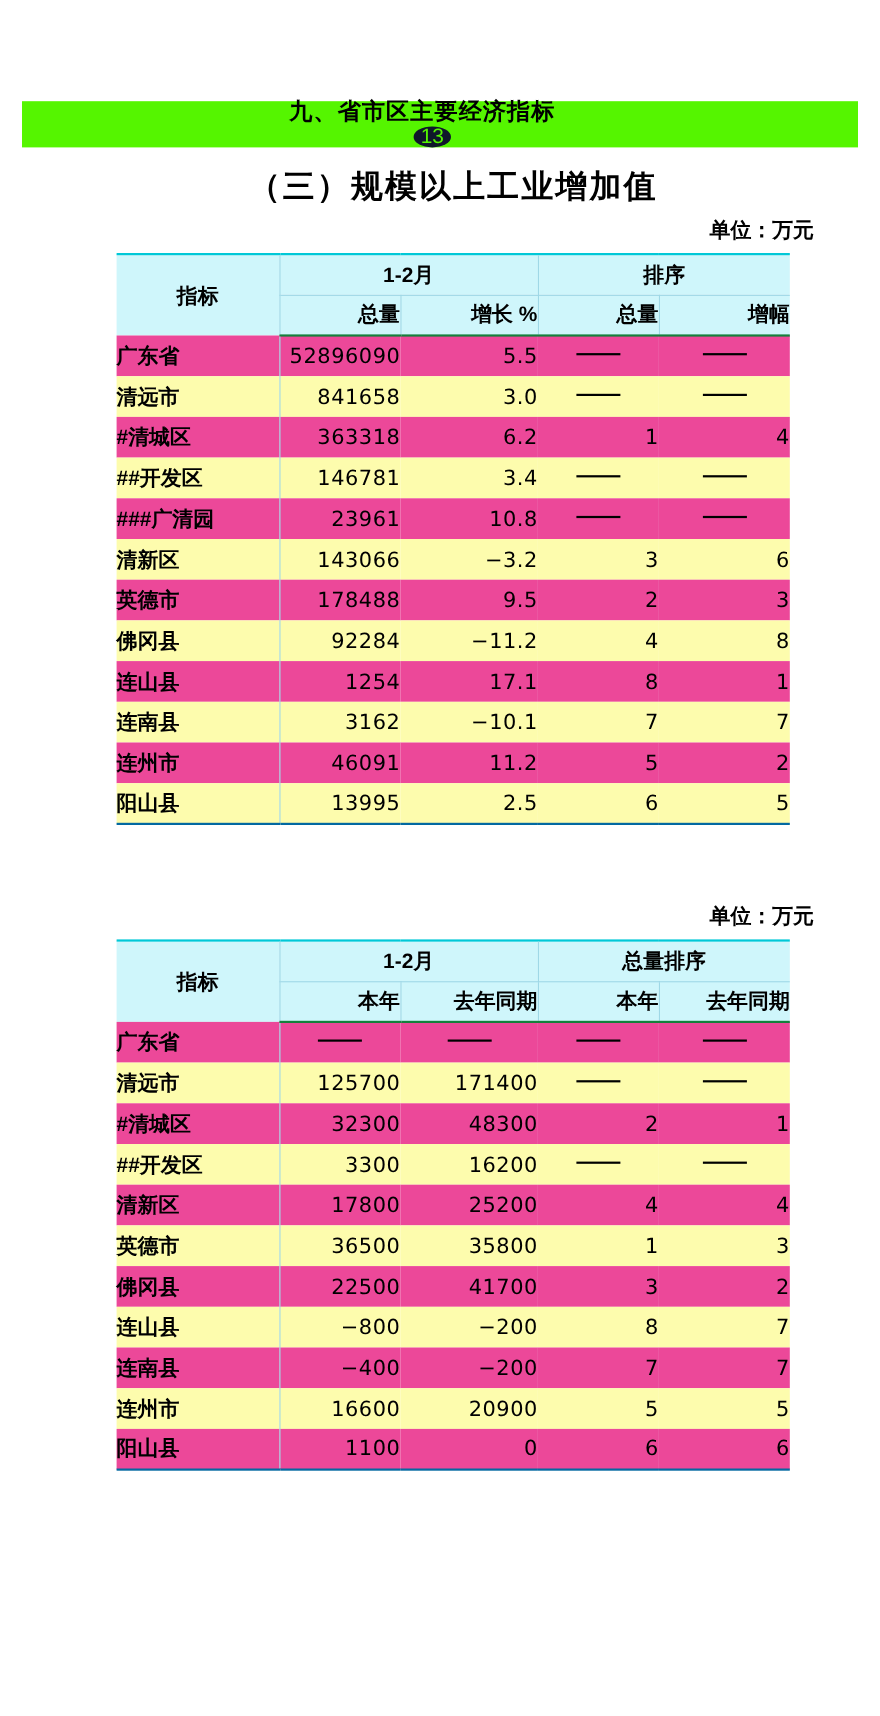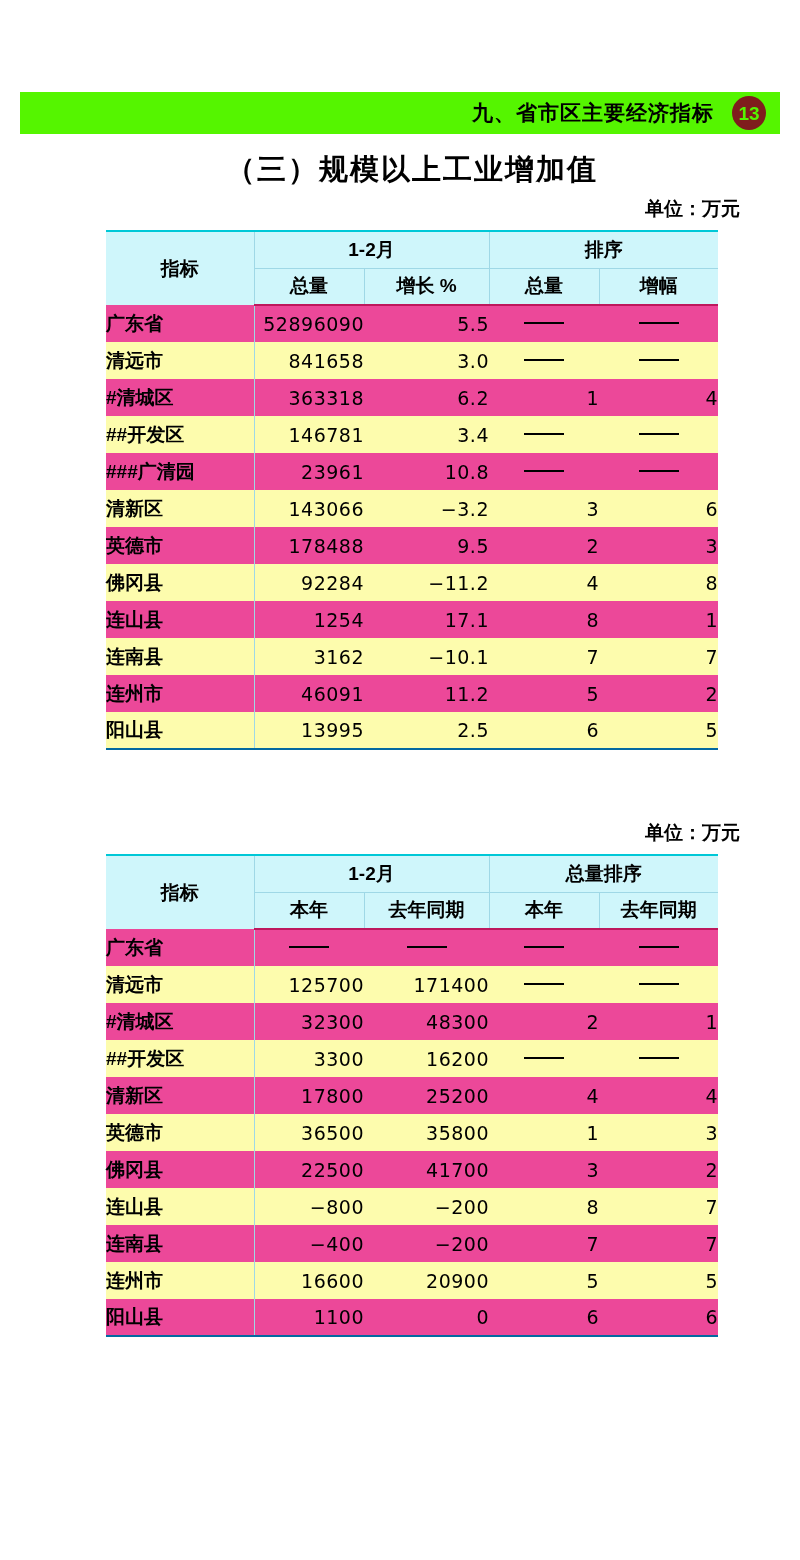--- a/index.html
+++ b/index.html
@@ -26,35 +26,36 @@
     position: absolute;
     top: 92px;
     left: 20px;
     width: 760px;
     height: 42px;
     background: #55f500;
     display: flex;
     align-items: center;
     justify-content: flex-end;
     padding-right: 14px;
+    flex-direction: column;
   }
   .header-title {
     font-size: 21px;
     font-weight: bold;
     letter-spacing: 1px;
     color: #000;
     margin-right: 18px;
   }
   .page-badge {
     width: 34px; height: 34px;
     border-radius: 50%;
-    background: #7f1d1d;
+    background: #0f172a;
     color: #55f500;
     font-size: 19px;
-    font-weight: bold;
+    font-weight: normal;
     display: flex;
     align-items: center;
     justify-content: center;
     line-height: 1;
   }
 
   
   .section { position: absolute; left: 12px; width: 800px; }
   #section-3 { top: 150px; }
   #section-4 { top: 820px; }
@@ -98,21 +99,21 @@
     font-weight: bold;
     border-left: 1px solid #9fd8e6;
     border-right: 1px solid #9fd8e6;
   }
   .thead-top th.ind {
     border-left: none;
   }
   .thead-top th:last-child, .thead-bot th:last-child { border-right: none; }
   .thead-top { }
   .thead-top th { border-top: 2px solid #00c8d7; }
-  .thead-bot th { border-bottom: 2px solid #be185d; }
+  .thead-bot th { border-bottom: 2px solid #15803d; text-align: right; }
   .thead-top th.grp { border-bottom: 1px solid #9fd8e6; }
 
   td.ind {
     text-align: left;
     padding-left: 16px;
     border-right: 1px solid #9fd8e6;
     font-weight: bold;
   }
   td.num {
     text-align: right;

